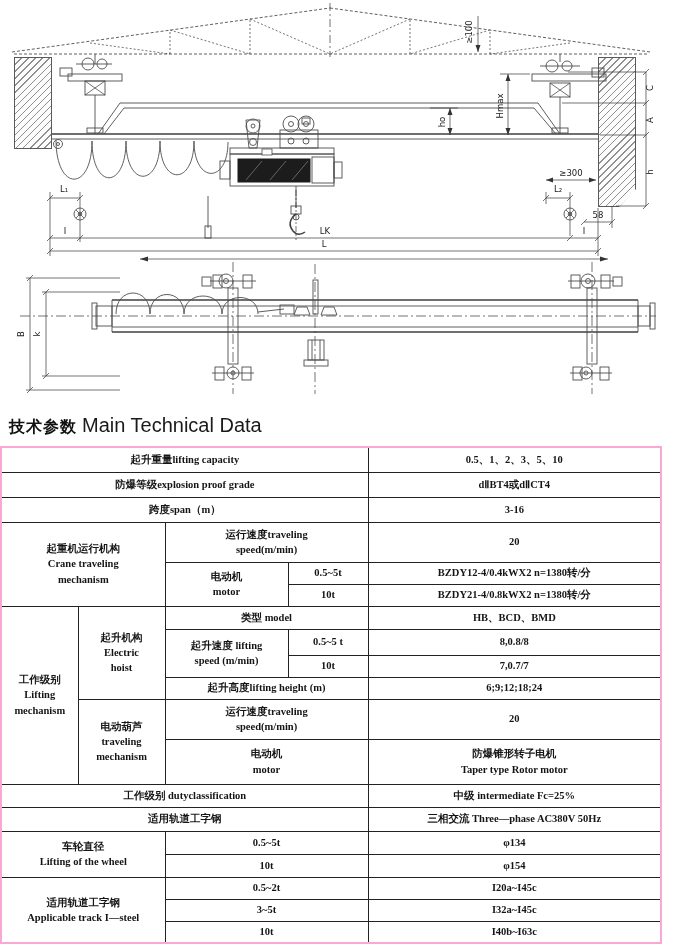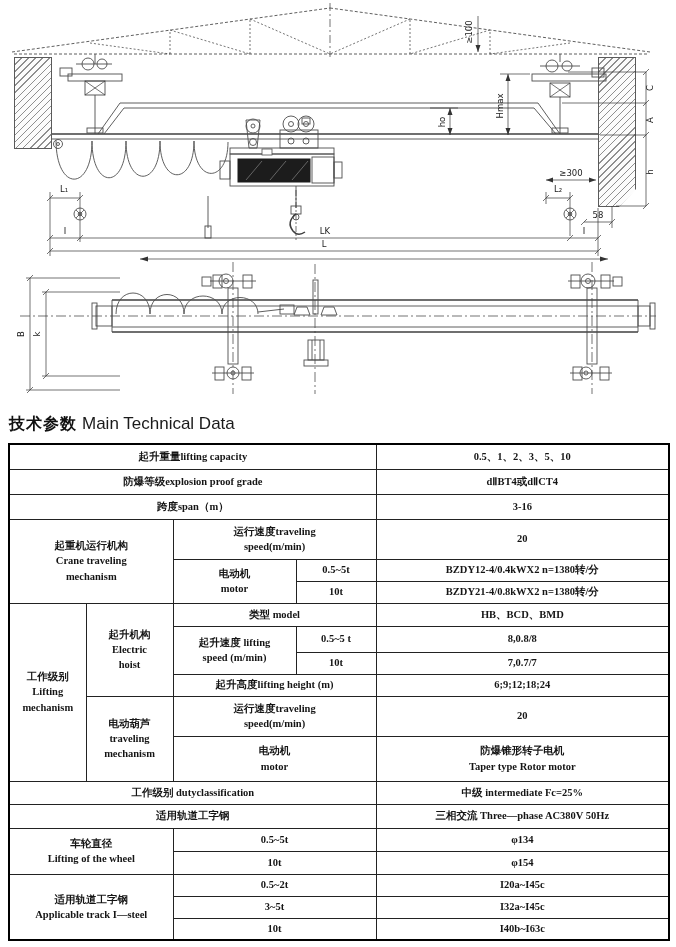--- a/index.html
+++ b/index.html
@@ -12,22 +12,22 @@
   .wall-right{left:598px;top:57px;width:36px;height:148px;
         clip-path:polygon(0 0,100% 0,100% 88%,55% 100%,0 100%)}
   .s{stroke:#4d4d4d;stroke-width:.9;fill:none}
   .sb{stroke:#3f3f3f;stroke-width:1.5;fill:none}
   .sd{stroke:#383838;stroke-width:.7;fill:none}
   .fill-dark{fill:#1c1c1c;stroke:#1c1c1c}
   .arr{fill:#333;stroke:none}
   text.dim{font:8.5px "DejaVu Sans",sans-serif;fill:#222}
   .sec-title{padding:12px 0 8px 9px}
   .sec-title .zh{font-weight:bold;font-size:16px;letter-spacing:1px}
-  .sec-title .en{font-weight:normal;font-size:17px;margin-left:5px;color:#1a1a1a}
-  table.spec{border-collapse:collapse;margin-left:8px;width:660px;table-layout:fixed;border:2px solid #000000}
+  .sec-title .en{font-weight:normal;font-size:20px;margin-left:5px;color:#1a1a1a}
+  table.spec{border-collapse:collapse;width:660px;table-layout:fixed;border:2px solid #f9a8d4}
   .spec td{border:1px solid #222;font:bold 10.5px/1.45 "Liberation Serif",serif;
            text-align:center;vertical-align:middle;padding:1px 3px;color:#151515}
   .ln{display:block}
 </style>
 </head>
 <body>
 
 <div class="drawing">
   <div class="wall wall-left"></div>
   <div class="wall wall-right"></div>

